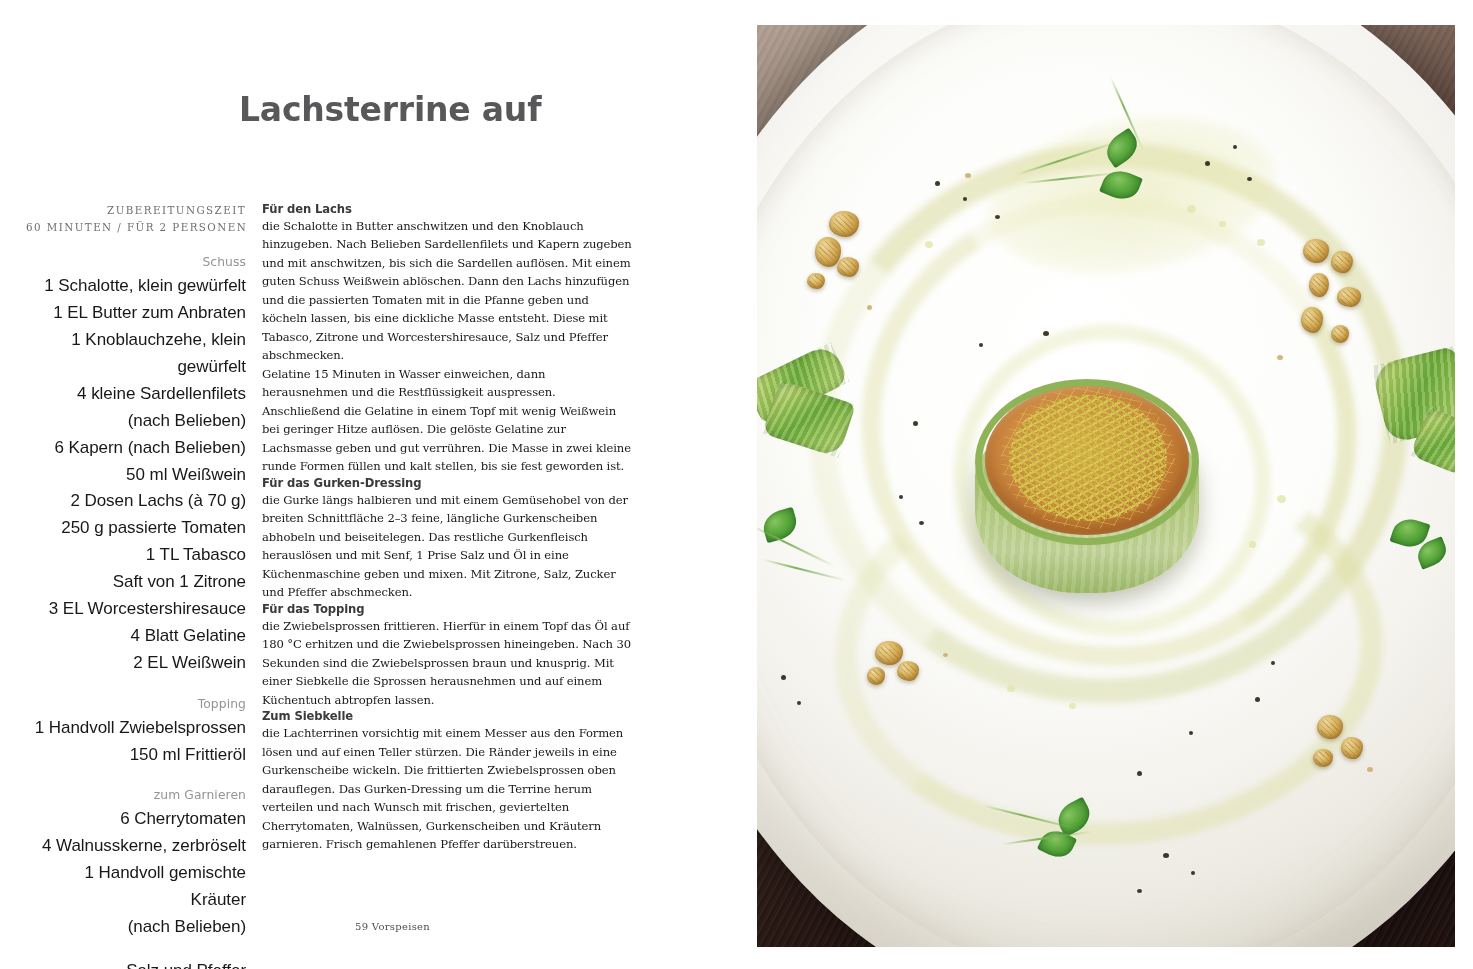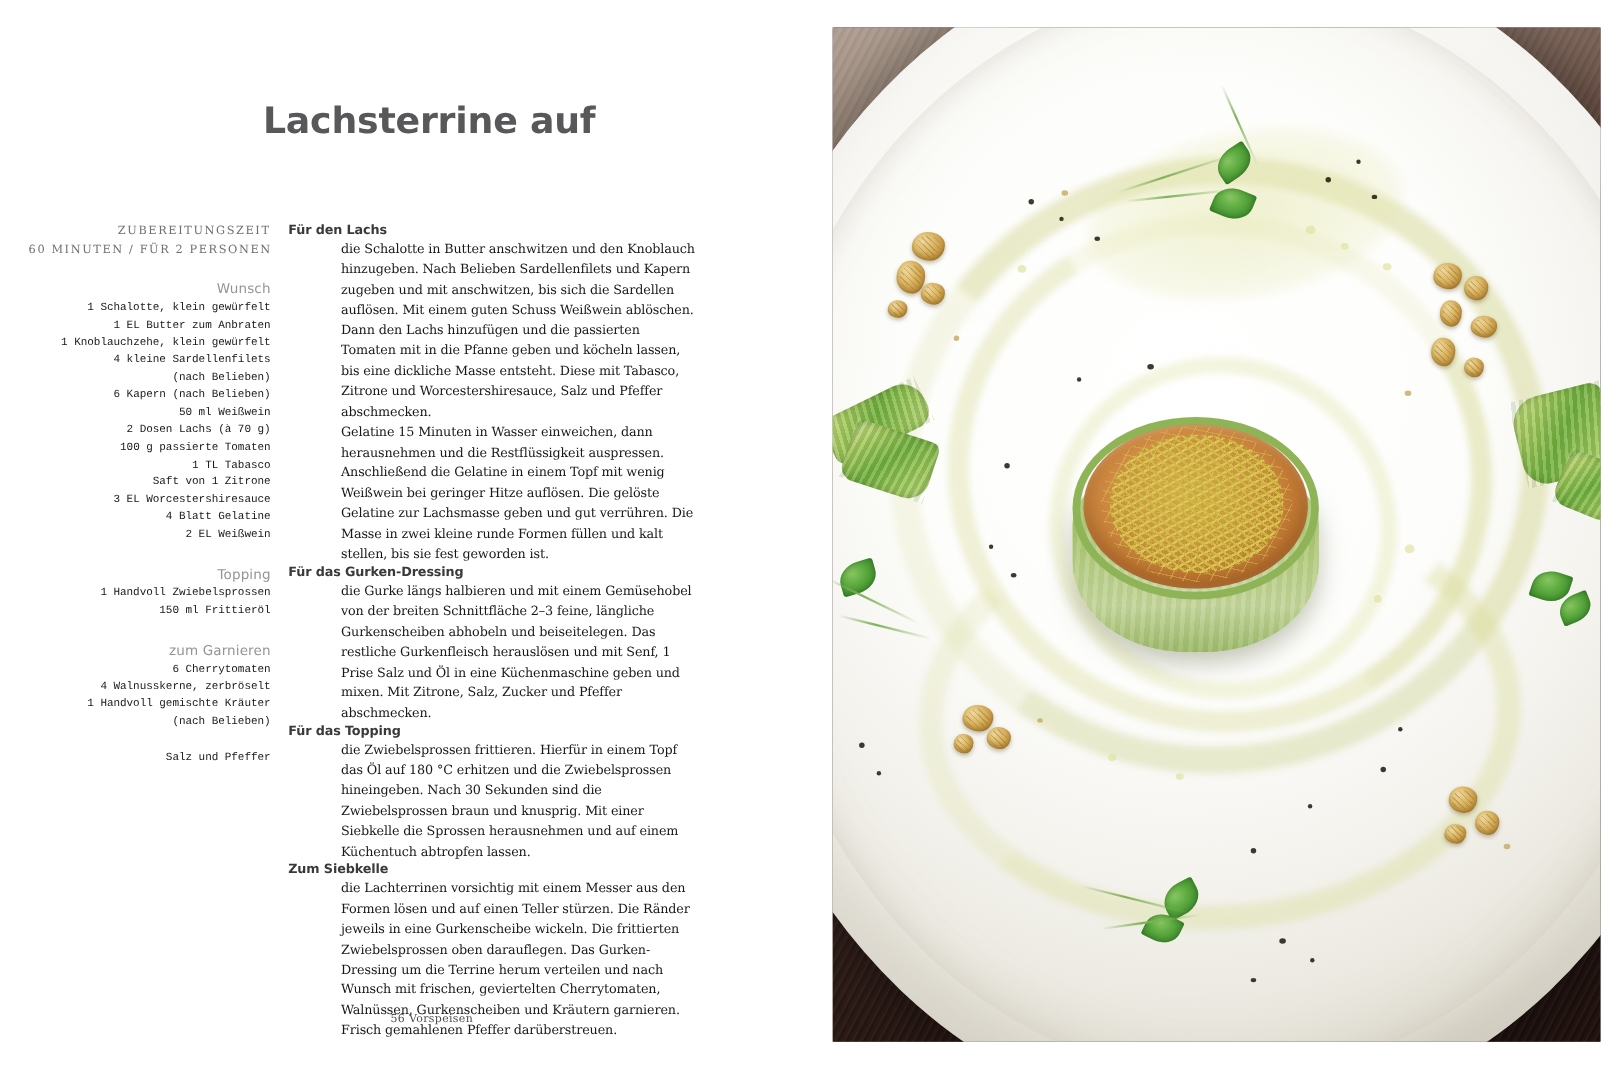--- a/index.html
+++ b/index.html
@@ -81,22 +81,22 @@
     font-family: "DejaVu Sans", sans-serif;
     font-size: 12.3px;
     color: #949492;
     letter-spacing: 0.1px;
     margin-top: 19px;
     margin-bottom: 2px;
     line-height: 1.35;
   }
 
   .ing-item {
-    font-family: Liberation Mono, monospace;
-    font-size: 10px;
+    font-family: Liberation Sans, sans-serif;
+    font-size: 17px;
     line-height: 1.585;
     color: #18181a;
     letter-spacing: -0.05px;
   }
 
   .ing-spacer { height: 17px; }
 
   
   .step-head {
     font-family: "DejaVu Sans", sans-serif;
@@ -108,21 +108,20 @@
   }
   .step-head.gap { }
 
   .step-body {
     font-family: "DejaVu Serif", serif;
     font-size: 11.6px;
     line-height: 1.595;
     color: #18181a;
     letter-spacing: -0.12px;
     text-align: left;
-    margin-left: 48px;
   }
 
   .folio {
     position: absolute;
     left: 355px;
     top: 921px;
     font-family: "DejaVu Serif", serif;
     font-size: 10px;
     color: #4d4d4f;
     letter-spacing: 0.3px;
@@ -418,30 +417,30 @@
       <span class="line line1">Lachsterrine auf</span>
     </h1>
 
     <div class="cols">
 
       <div class="col-ingredients">
         <div class="time-head">ZUBEREITUNGSZEIT</div>
         <div class="time-head">60 MINUTEN / FÜR 2 PERSONEN</div>
 
         <div>
-          <div class="ing-label">Wunsch</div>
+          <div class="ing-label">Schuss</div>
           <div class="ing-item">1 Schalotte, klein gewürfelt</div>
           <div class="ing-item">1 EL Butter zum Anbraten</div>
           <div class="ing-item">1 Knoblauchzehe, klein gewürfelt</div>
           <div class="ing-item">4 kleine Sardellenfilets</div>
           <div class="ing-item">(nach Belieben)</div>
           <div class="ing-item">6 Kapern (nach Belieben)</div>
           <div class="ing-item">50 ml Weißwein</div>
           <div class="ing-item">2 Dosen Lachs (à 70 g)</div>
-          <div class="ing-item">100 g passierte Tomaten</div>
+          <div class="ing-item">250 g passierte Tomaten</div>
           <div class="ing-item">1 TL Tabasco</div>
           <div class="ing-item">Saft von 1 Zitrone</div>
           <div class="ing-item">3 EL Worcestershiresauce</div>
           <div class="ing-item">4 Blatt Gelatine</div>
           <div class="ing-item">2 EL Weißwein</div>
         </div>
 
 
         <div>
           <div class="ing-label">Topping</div>
@@ -480,21 +479,21 @@
         </div>
 
         <div>
           <div class="step-head gap">Zum Siebkelle</div>
           <p class="step-body">die Lachterrinen vorsichtig mit einem Messer aus den Formen lösen und auf einen Teller stürzen. Die Ränder jeweils in eine Gurkenscheibe wickeln. Die frittierten Zwiebelsprossen oben darauflegen. Das Gurken-Dressing um die Terrine herum verteilen und nach Wunsch mit frischen, geviertelten Cherrytomaten, Walnüssen, Gurkenscheiben und Kräutern garnieren. Frisch gemahlenen Pfeffer darüberstreuen.</p>
         </div>
 
       </div>
     </div>
 
-    <div class="folio">56 Vorspeisen</div>
+    <div class="folio">59 Vorspeisen</div>
   </div>
 
   <div class="photo">
     <div class="wood"></div>
 
     <div class="plate">
       <div class="plate-rim"></div>
     </div>
 
     <div class="sauce sauce-outer"></div>

